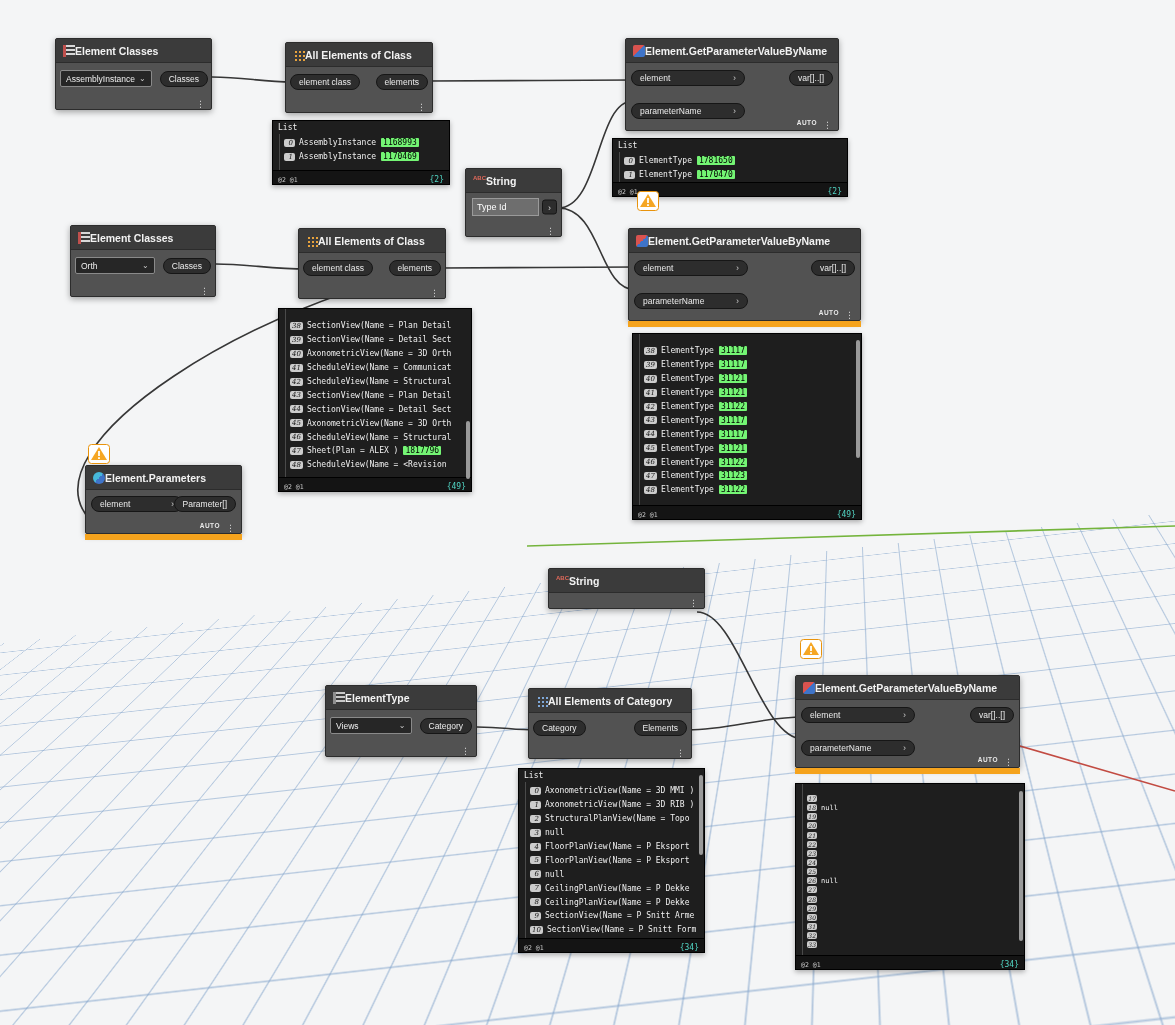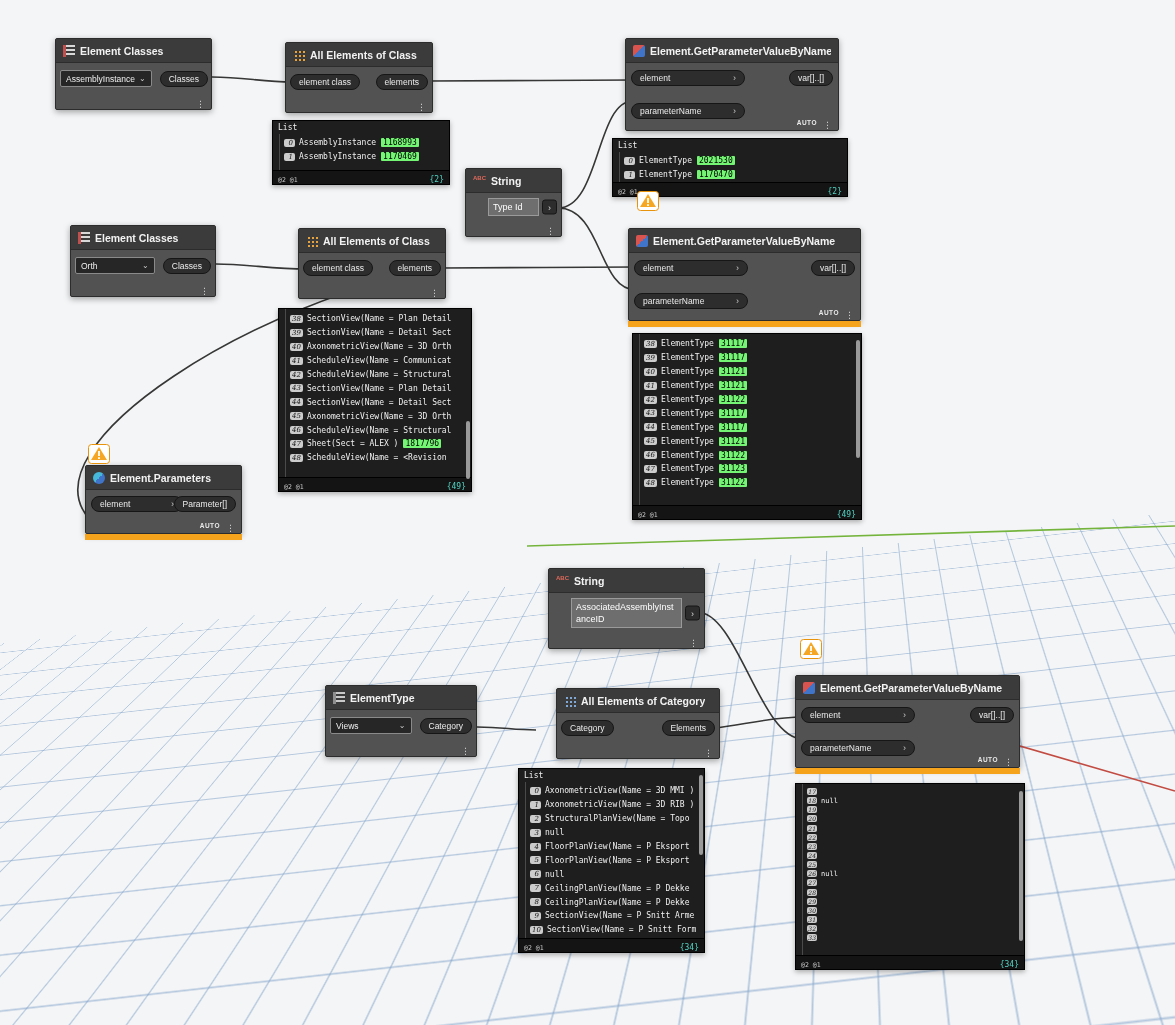--- a/index.html
+++ b/index.html
@@ -15,21 +15,21 @@
     background-image:
       repeating-linear-gradient(0deg, rgba(128,162,202,.55) 0 1px, transparent 1px 36px),
       repeating-linear-gradient(90deg, rgba(128,162,202,.55) 0 1px, transparent 1px 36px);}
   svg.axes,svg.wires{position:absolute;left:0;top:0;width:1175px;height:1025px;pointer-events:none}
   svg.axes{z-index:1}
   svg.wires{z-index:2}
 
   
   .node{position:absolute;z-index:4;background:#525252;border:1px solid #2c2c2c;border-radius:2px;
     box-shadow:0 2px 6px rgba(0,0,0,.35);color:#eee}
-  .node-header{height:24px;background:#3b3b3b;display:flex;align-items:center;gap:5px;padding:0 7px;
+  .node-header{height:24px;background:#3b3b3b;display:flex;align-items:center;padding:0 7px;
     border-bottom:1px solid #2c2c2c}
   .node-title{font-size:10.5px;color:#f2f2f2;white-space:nowrap;overflow:hidden;font-weight:bold}
   .icon{width:12px;height:12px;flex:0 0 auto}
   .node-footer{height:15px;display:flex;align-items:center;justify-content:flex-end;gap:6px;padding:0 6px}
   .lacing{font-size:6.5px;color:#eaeaea;letter-spacing:.5px;font-weight:bold}
   .dots::after{content:"⋮";font-size:9px;color:#cfcfcf}
 
   .flexrow{display:flex;align-items:center;justify-content:space-between;padding:7px 4px}
   .pill{background:#2d2d2d;border:1px solid #161616;border-radius:8px;height:16px;display:flex;
     align-items:center;font-size:8.5px;color:#ececec;padding:0 8px;white-space:nowrap}
@@ -43,21 +43,21 @@
   .ep-body{position:relative;height:28px}
   .ep-body .in{position:absolute;left:5px;top:6px;width:92px}
   .ep-body .out{position:absolute;right:5px;top:6px}
 
   .warn-bar{position:absolute;left:-1px;right:-1px;bottom:-7px;height:6px;background:#f5a31d}
 
   .dropdown{flex:1;margin-right:8px;background:#262626;border:1px solid #8a8a8a;height:17px;display:flex;
     align-items:center;justify-content:space-between;padding:0 5px;font-size:8.5px;color:#efefef;border-radius:2px}
   .dropdown::after{content:"⌄";font-size:8px;color:#ccc;margin-left:4px}
 
-  .str-body{position:relative;padding:5px 22px 5px 22px}
+  .str-body{position:relative;padding:5px 22px 5px 6px}
   .strbox{background:#6e6e6e;border:1px solid #9a9a9a;color:#fff;font-size:9px;padding:2px 4px;
     min-height:17px;word-break:break-all;line-height:12px}
   .strout{position:absolute;right:4px;top:50%;transform:translateY(-50%);width:15px;height:15px;
     background:#2d2d2d;border:1px solid #161616;border-radius:3px;color:#ddd;display:flex;
     align-items:center;justify-content:center}
   .strout::after{content:"›";font-size:9px}
 
   
   .ec-icon{background:linear-gradient(90deg,#c0504d 0 3px,transparent 3px),
     repeating-linear-gradient(180deg,#d8d8d8 0 2px,transparent 2px 4px)}
@@ -70,21 +70,21 @@
   .aecat-icon{background-image:radial-gradient(circle,#7fa8d9 1.1px,transparent 1.3px);
     background-size:4px 4px;background-position:1px 1px}
   .epn-icon{background:linear-gradient(135deg,#46b8da 50%,#3f74c9 50%);border-radius:6px}
 
   
   .preview{position:absolute;z-index:3;background:#1e1e1e;border:1px solid #000;color:#f0f0f0;
     font-family:"DejaVu Sans Mono",monospace;font-size:8px;display:flex;flex-direction:column;
     box-shadow:0 2px 5px rgba(0,0,0,.3)}
   .ptitle{padding:2px 0 0 5px;font-size:8px;height:13px;flex:0 0 auto}
   .rows{flex:1;overflow:hidden;padding:2px 4px 0 11px;position:relative}
-  .rows.padtop{padding-top:3px}
+  .rows.padtop{padding-top:10px}
   .rows.tree::before{content:"";position:absolute;left:6px;top:0;bottom:0;width:1px;background:#4a4a4a}
   .prow{display:flex;align-items:center;height:13.9px;white-space:nowrap;overflow:hidden}
   .idx{background:#cccccc;color:#151515;border-radius:2px;font-size:7px;font-style:italic;
     font-family:"DejaVu Serif",serif;padding:0 2px;margin-right:4px;min-width:11px;text-align:right;flex:0 0 auto}
   .txt{overflow:hidden}
   .val{background:#74f574;color:#000;margin-left:5px;padding:0 2px;border-radius:1px}
   .val:empty{display:none}
   .pfooter{flex:0 0 auto;height:14px;background:#141414;border-top:1px solid #000;display:flex;
     align-items:flex-end;justify-content:space-between;padding:0 5px}
   .levels{font-size:6.5px;color:#c8c8c8}
@@ -256,24 +256,20 @@
       <span class="dots"></span>
     </div>
     <div class="warn-bar"></div>
   </div>
 
   <div class="node" style="left:548px;top:568px;width:157px">
     <div class="node-header">
       <span class="icon abc-icon">ABC</span>
       <span class="node-title">String</span>
     </div>
-    <div class="node-body str-body">
-      <div class="strbox">AssociatedAssemblyInstanceID</div>
-      <div class="strout"></div>
-    </div>
     <div class="node-footer">
       <span class="dots"></span>
     </div>
   </div>
 
   <div class="node" style="left:325px;top:685px;width:152px">
     <div class="node-header">
       <span class="icon cat-icon"></span>
       <span class="node-title">ElementType</span>
     </div>
@@ -281,21 +277,21 @@
       <div class="dropdown">
         <span>Views</span>
       </div>
       <div class="pill">Category</div>
     </div>
     <div class="node-footer">
       <span class="dots"></span>
     </div>
   </div>
 
-  <div class="node" style="left:556px;top:688px;width:164px">
+  <div class="node" style="left:528px;top:688px;width:164px">
     <div class="node-header">
       <span class="icon aecat-icon"></span>
       <span class="node-title">All Elements of Category</span>
     </div>
     <div class="node-body flexrow">
       <div class="pill">Category</div>
       <div class="pill">Elements</div>
     </div>
     <div class="node-footer">
       <span class="dots"></span>
@@ -345,21 +341,21 @@
     </div>
   </div>
 
   <div class="preview" style="left:612px;top:138px;width:236px;height:59px">
     <div class="ptitle">List</div>
     <div class="rows tree">
 
         <div class="prow">
           <span class="idx">0</span>
           <span class="txt">ElementType</span>
-          <span class="val">2021530</span>
+          <span class="val">1781650</span>
         </div>
 
         <div class="prow">
           <span class="idx">1</span>
           <span class="txt">ElementType</span>
           <span class="val">1170470</span>
         </div>
       </div>
     <div class="pfooter">
       <span class="levels">@2 @1</span>
@@ -419,21 +415,21 @@
         </div>
 
         <div class="prow">
           <span class="idx">46</span>
           <span class="txt">ScheduleView(Name = Structural</span>
 
         </div>
 
         <div class="prow">
           <span class="idx">47</span>
-          <span class="txt">Sheet(Sect = ALEX )</span>
+          <span class="txt">Sheet(Plan = ALEX )</span>
           <span class="val">1817796</span>
         </div>
 
         <div class="prow">
           <span class="idx">48</span>
           <span class="txt">ScheduleView(Name = &lt;Revision </span>
 
         </div>
       </div>
     <div class="pfooter">

